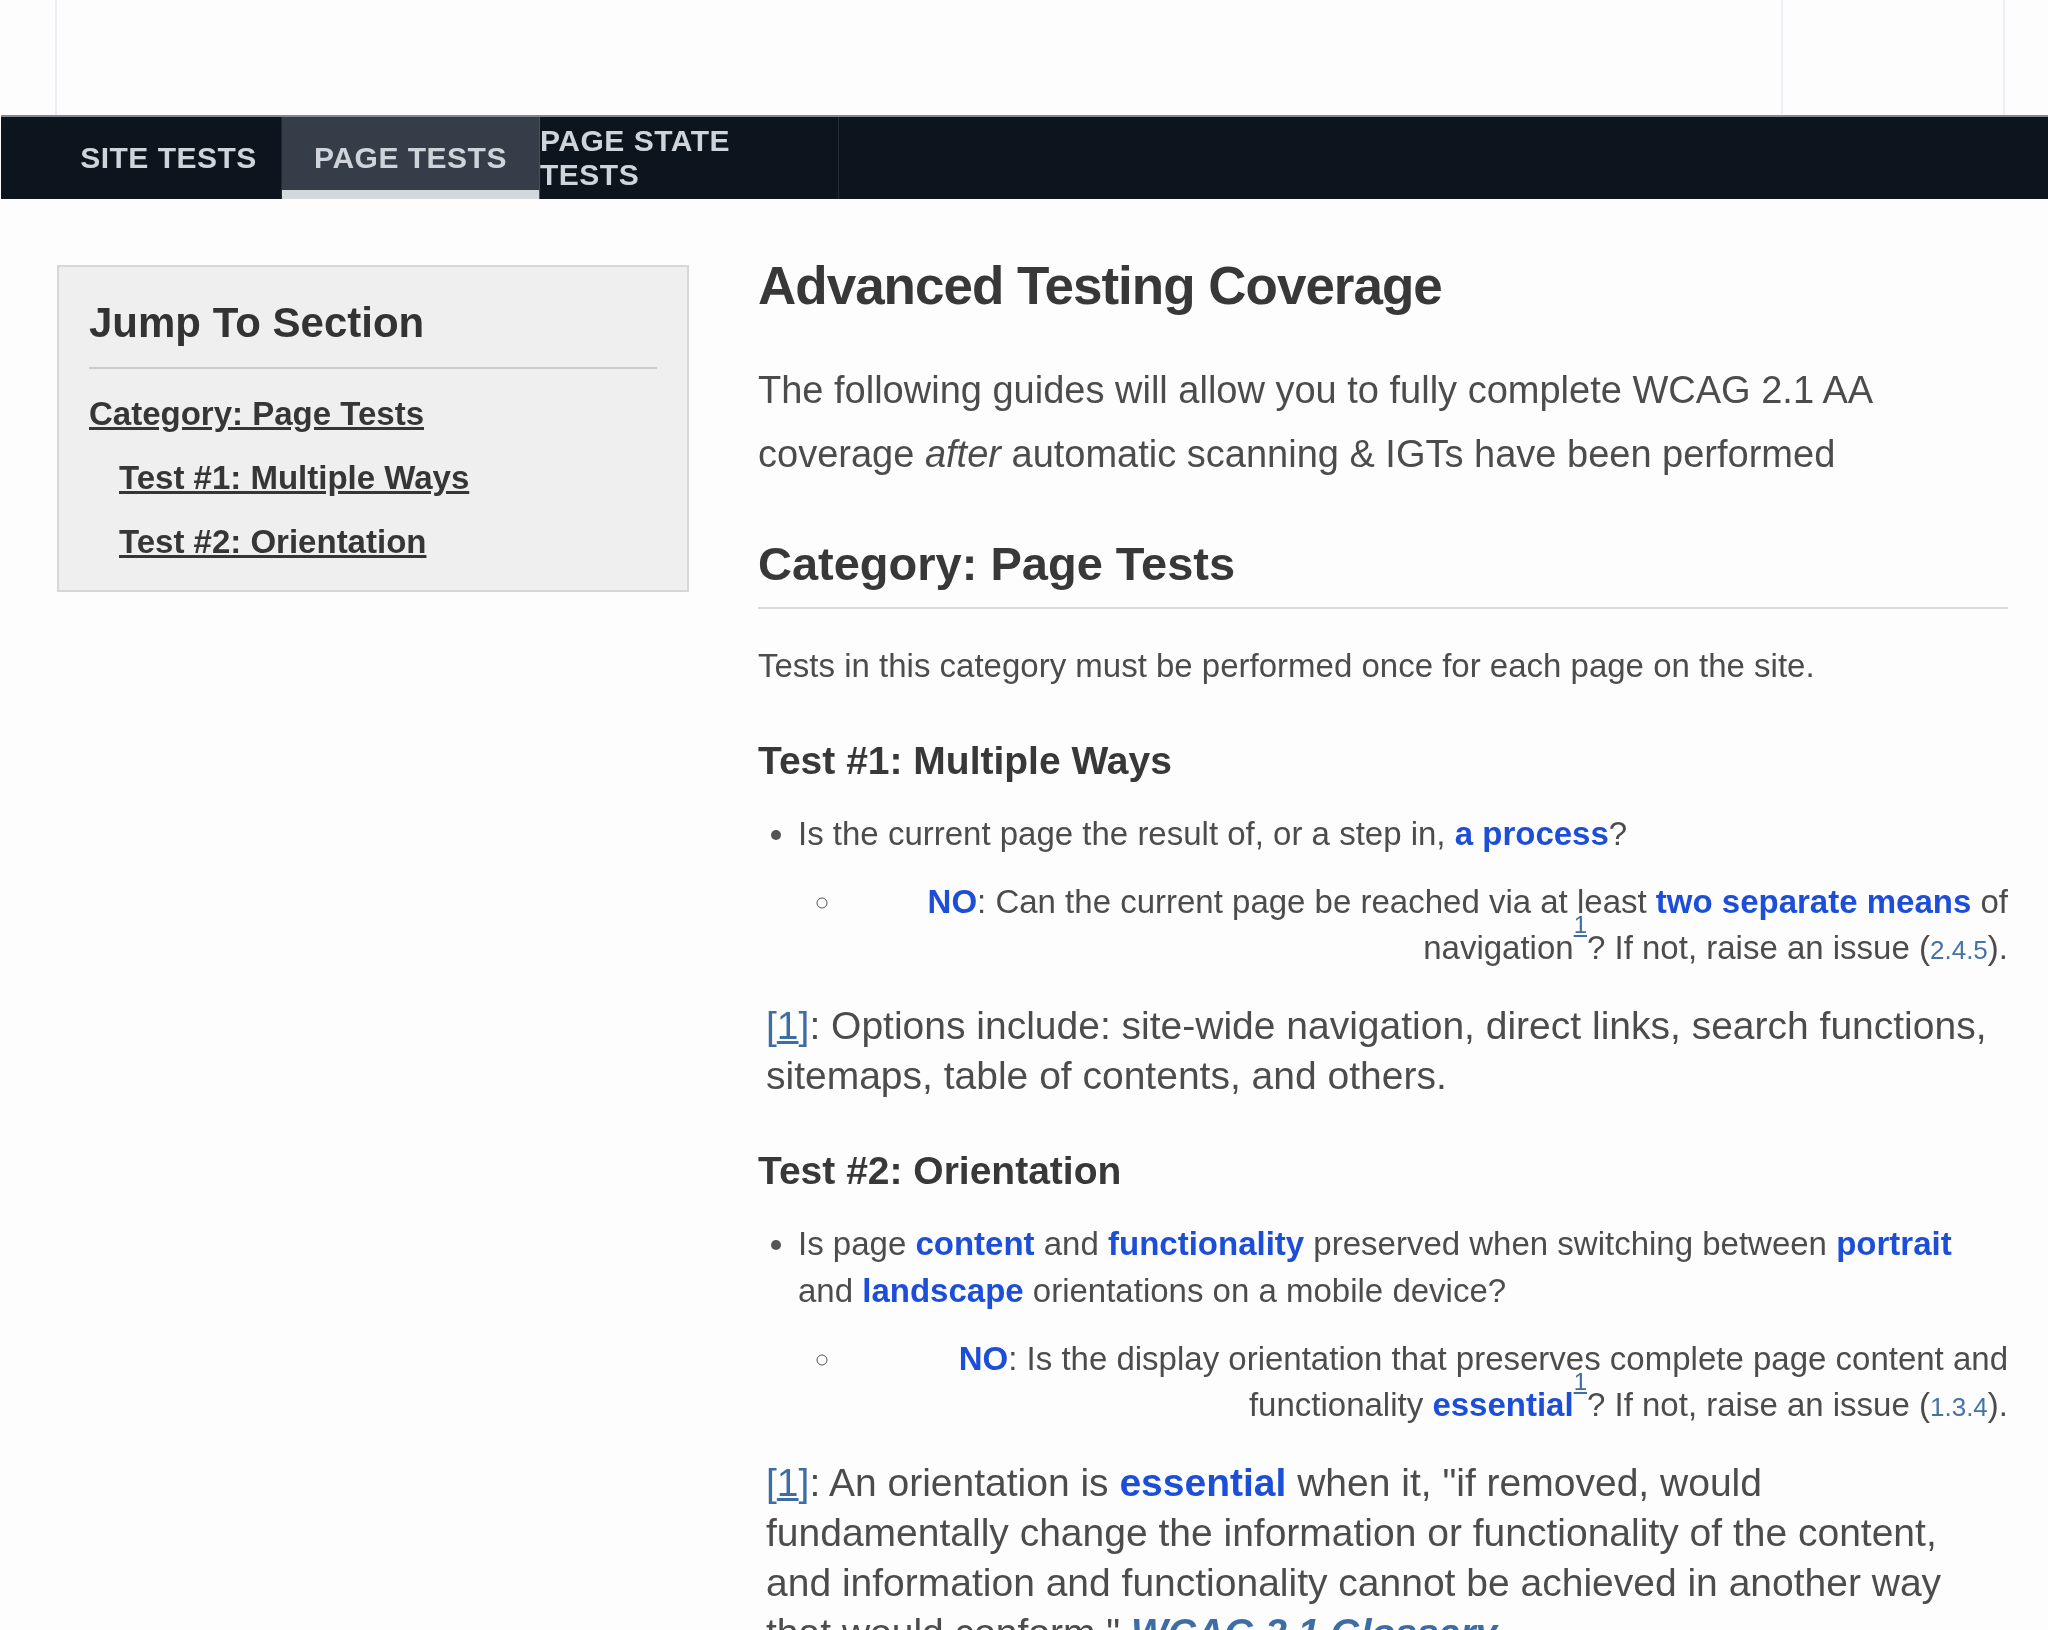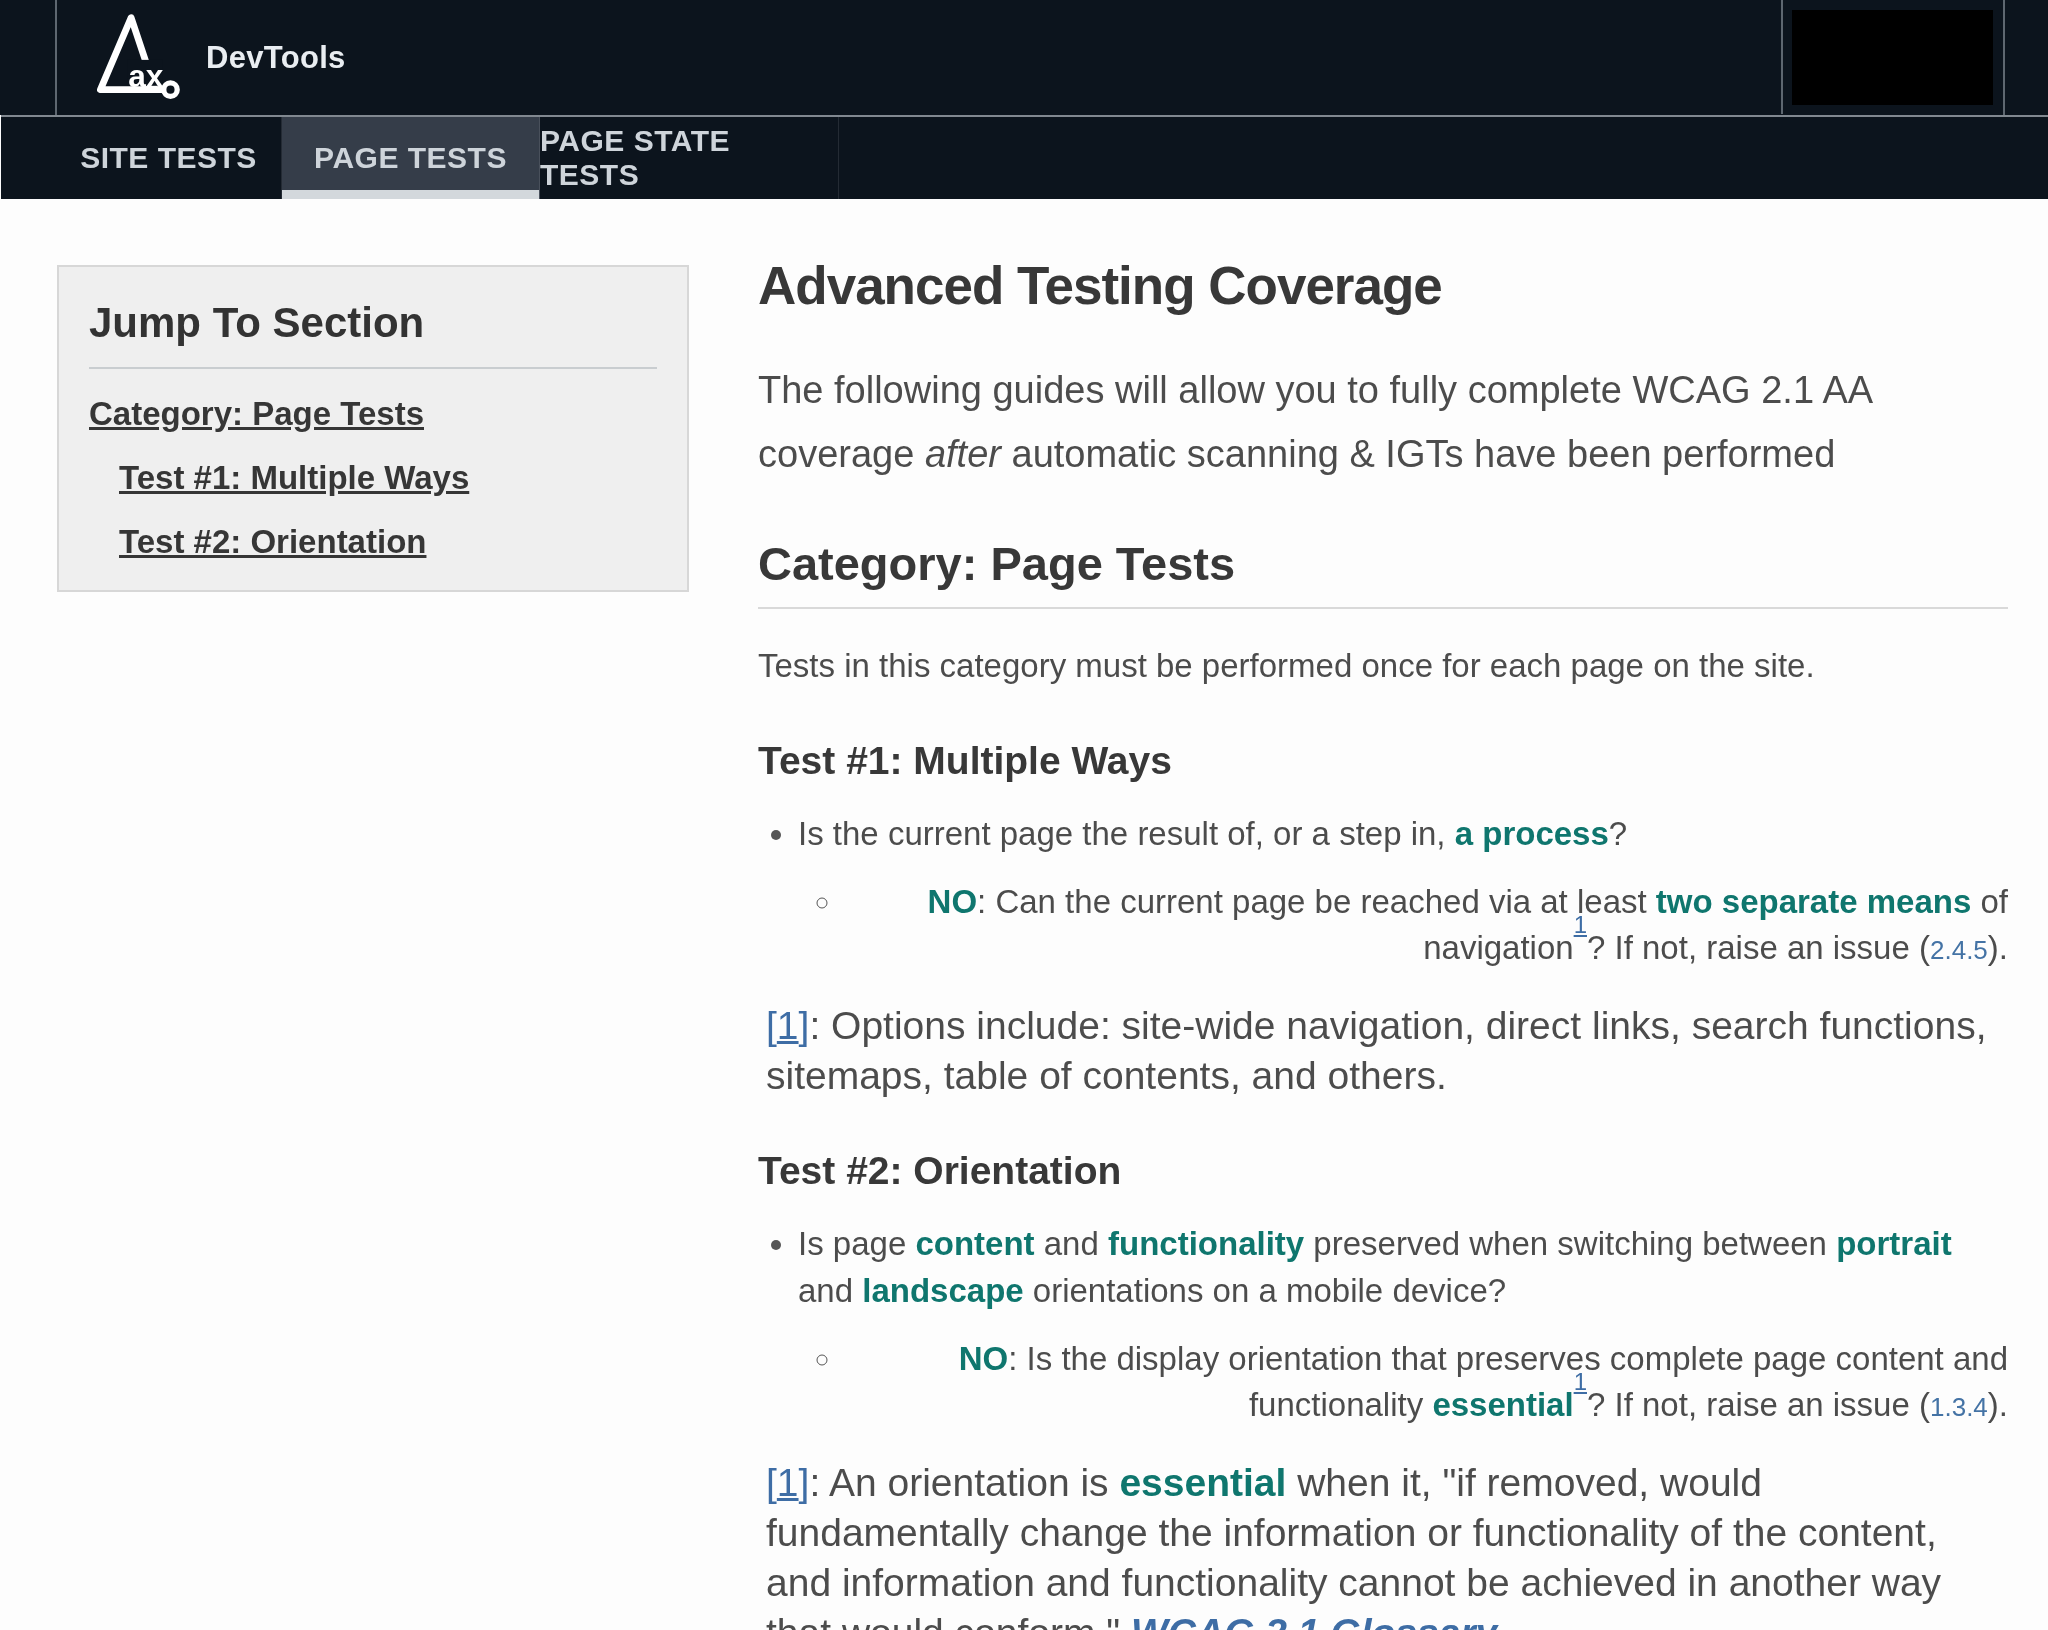--- a/index.html
+++ b/index.html
@@ -42,46 +42,33 @@
   .content h1{font-size:53px;line-height:84px;margin:45px 0 0;color:var(--heading-text);letter-spacing:-1px;font-weight:bold;}
   .intro{font-size:38px;line-height:64px;margin:30px 0 0;}
   .content h2{font-size:47px;line-height:55px;margin:50px 0 0;color:var(--heading-text);font-weight:bold;}
   .section-divider{border:none;border-top:2px solid #d9d9d9;margin:16px 0 0;}
   .note{font-size:33px;line-height:50px;margin:32px 0 0;}
   .content h3{font-size:39px;line-height:47px;margin:46px 0 0;color:var(--heading-text);font-weight:bold;}
   ul.q{margin:26px 0 0;padding-left:40px;font-size:33px;line-height:47px;}
   ul.q li::marker{color:#555;}
   ul.sub{margin:22px 0 0;padding-left:46px;list-style:circle;font-size:33px;line-height:46px;text-align:right;}
   .footnote{font-size:39px;line-height:50px;margin:28px 8px 0;}
-  .content strong{color:#0f766e;}
+  .content strong{color:#1d4ed8;}
   em{font-style:italic;}
   .fn-blue{color:var(--link-blue);text-decoration:none;cursor:pointer;}
   .seg-u{text-decoration:underline;}
   .sup-link{color:var(--link-blue);font-size:24px;text-decoration:underline;position:relative;top:-14px;line-height:0;cursor:pointer;}
   .sc-ref{color:var(--sc-blue);font-size:26px;text-decoration:none;cursor:pointer;}
   .glossary-link{color:var(--link-blue);font-weight:bold;font-style:italic;text-decoration:underline;cursor:pointer;}
 </style>
 </head>
 <body>
 
 <div class="screen">
 
-  <div class="masthead">
-    <span class="logo">
-      <svg viewBox="0 0 100 100" width="96" height="96">
-        <path d="M47 9 L15 84 L72 84 Z" fill="none" stroke="#ffffff" stroke-width="7" stroke-linejoin="round"></path>
-        <rect x="43" y="53" width="37" height="27" fill="#0c141d"></rect>
-        <line x1="58" y1="84" x2="82" y2="84" stroke="#ffffff" stroke-width="7"></line>
-        <circle cx="88" cy="84" r="7" fill="#0c141d" stroke="#ffffff" stroke-width="5.5"></circle>
-        <text x="44" y="81" font-size="33" font-weight="600" fill="#ffffff" font-family="Liberation Sans, sans-serif">ax</text>
-      </svg>
-    </span>
-    <span class="brand">DevTools</span>
-    <div class="redaction"></div>
-  </div>
   <div class="vline vline-left"></div>
   <div class="vline vline-mid"></div>
   <div class="vline vline-right"></div>
 
   <nav class="tabbar">
     <div class="tab tab-1">SITE TESTS</div>
     <div class="tab tab-2 active">PAGE TESTS</div>
     <div class="tab tab-3">PAGE STATE TESTS</div>
   </nav>
 

